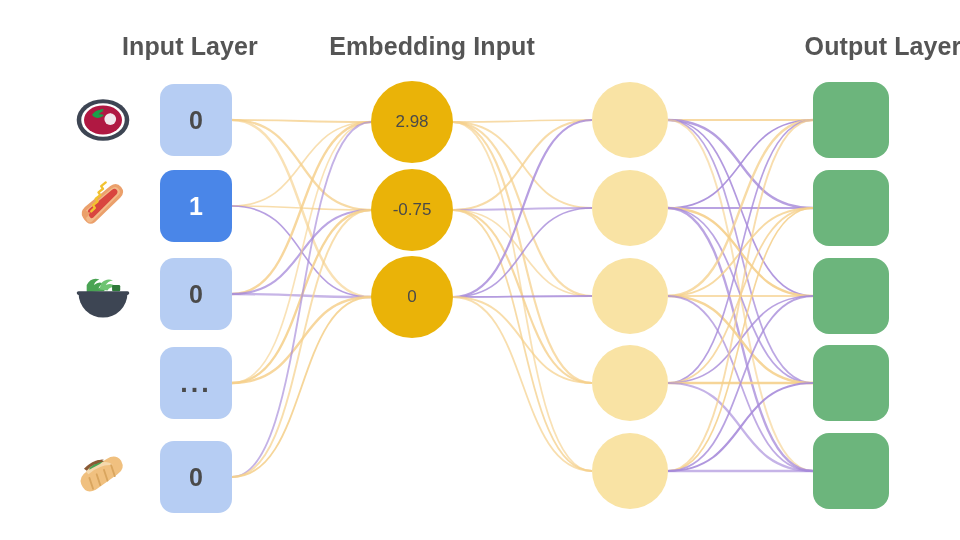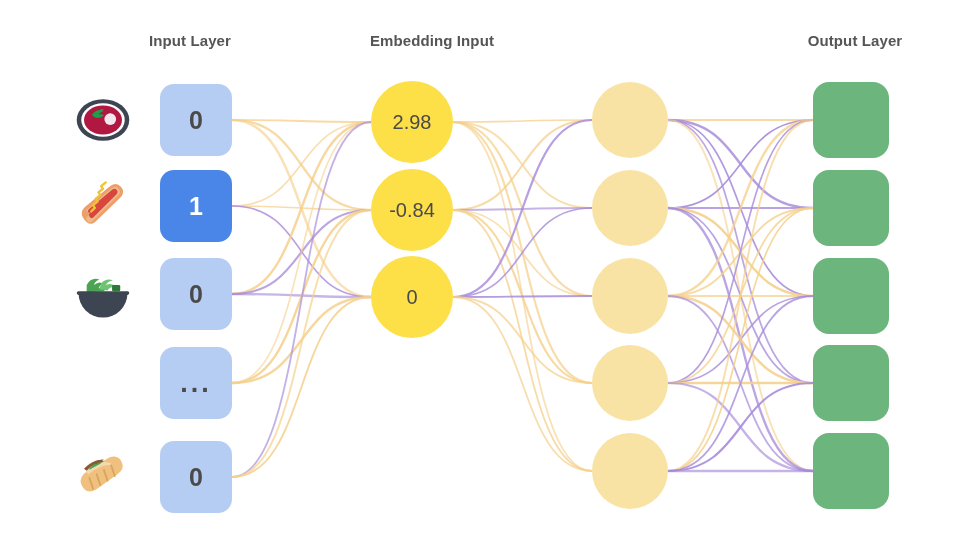--- a/index.html
+++ b/index.html
@@ -10,21 +10,21 @@
   #canvas {
     position: relative;
     width: 960px;
     height: 540px;
     background: #ffffff;
     overflow: hidden;
     font-family: "Liberation Sans", sans-serif;
   }
   .layer-title {
     position: absolute;
-    font-size: 15px;
+    font-size: 25px;
     font-weight: bold;
     color: #555555;
     white-space: nowrap;
     transform: translateX(-50%);
     letter-spacing: 0.1px;
   }
   #edge-svg {
     position: absolute;
     left: 0;
     top: 0;
@@ -59,26 +59,26 @@
     width: 76px;
     height: 76px;
     background: #6cb57c;
     border-radius: 16px;
   }
   .emb-circle {
     position: absolute;
     width: 82px;
     height: 82px;
     border-radius: 50%;
-    background: #fde047;
+    background: #eab308;
     transform: translate(-50%, -50%);
     display: flex;
     align-items: center;
     justify-content: center;
-    font-size: 20px;
+    font-size: 17px;
     color: #4a4a4a;
     font-weight: normal;
   }
   .hid-circle {
     position: absolute;
     width: 76px;
     height: 76px;
     border-radius: 50%;
     background: #f9e3a4;
     transform: translate(-50%, -50%);
@@ -143,21 +143,21 @@
       <path d="M 668 471 C 747.75 471, 733.25 120, 813 120" fill="none" stroke="#f5d08c" stroke-width="1.8678922533988953" opacity="0.713570077419281"></path>
       <path d="M 668 471 C 747.75 471, 733.25 208, 813 208" fill="none" stroke="#f5d08c" stroke-width="1.6218945860862732" opacity="0.873411003947258"></path>
       <path d="M 668 471 C 747.75 471, 733.25 296, 813 296" fill="none" stroke="#a78bda" stroke-width="1.8032533168792724" opacity="0.80357253074646"></path>
       <path d="M 668 471 C 747.75 471, 733.25 383, 813 383" fill="none" stroke="#a78bda" stroke-width="2.111541509628296" opacity="0.8995850276947022"></path>
       <path d="M 668 471 C 747.75 471, 733.25 471, 813 471" fill="none" stroke="#a78bda" stroke-width="2.5808450222015384" opacity="0.6423001003265381"></path>
     </svg>
 
   <div id="titles-root">
       <div class="layer-title" style="left: 190px; top: 32px;">Input Layer</div>
       <div class="layer-title" style="left: 432px; top: 32px;">Embedding Input</div>
-      <div class="layer-title" style="left: 855px; top: 32px; text-align: center;">Output Layer</div>
+      <div class="layer-title" style="left: 883px; top: 32px; text-align: center;">Output Layer</div>
     </div>
   <div id="input-root">
       <div class="node-icon" style="left: 103px; top: 120px;">
     <svg viewBox="0 0 64 64">
       <ellipse cx="32" cy="32" rx="29" ry="23" fill="#3d4553"></ellipse>
       <ellipse cx="32" cy="32" rx="24" ry="18.5" fill="#ffffff"></ellipse>
       <ellipse cx="32" cy="32" rx="21" ry="16" fill="#b01842"></ellipse>
       <path d="M20 26 q6 -7 13 -4 q-4 1 -6 4 q4 -1 6 1 q-5 4 -10 2 q-3 -1 -3 -3z" fill="#19a24a"></path>
       <path d="M27 22 q3 -3 6 -2 q-3 2 -4 4z" fill="#19a24a"></path>
       <circle cx="40" cy="31" r="6.5" fill="#f2e7ec"></circle>
@@ -201,21 +201,21 @@
         <line x1="29" y1="41" x2="25" y2="29"></line>
         <line x1="37" y1="36" x2="33" y2="24"></line>
         <line x1="45" y1="31" x2="41" y2="19"></line>
       </g>
     </svg>
       </div>
       <div class="io-box in-box off" style="left: 196px; top: 477px;">0</div>
     </div>
   <div id="embedding-root">
       <div class="emb-circle" style="left: 412px; top: 122px;">2.98</div>
-      <div class="emb-circle" style="left: 412px; top: 210px;">-0.84</div>
+      <div class="emb-circle" style="left: 412px; top: 210px;">-0.75</div>
       <div class="emb-circle" style="left: 412px; top: 297px;">0</div>
     </div>
   <div id="hidden-root">
       <div class="hid-circle" style="left: 630px; top: 120px;"></div>
       <div class="hid-circle" style="left: 630px; top: 208px;"></div>
       <div class="hid-circle" style="left: 630px; top: 296px;"></div>
       <div class="hid-circle" style="left: 630px; top: 383px;"></div>
       <div class="hid-circle" style="left: 630px; top: 471px;"></div>
     </div>
   <div id="output-root">

